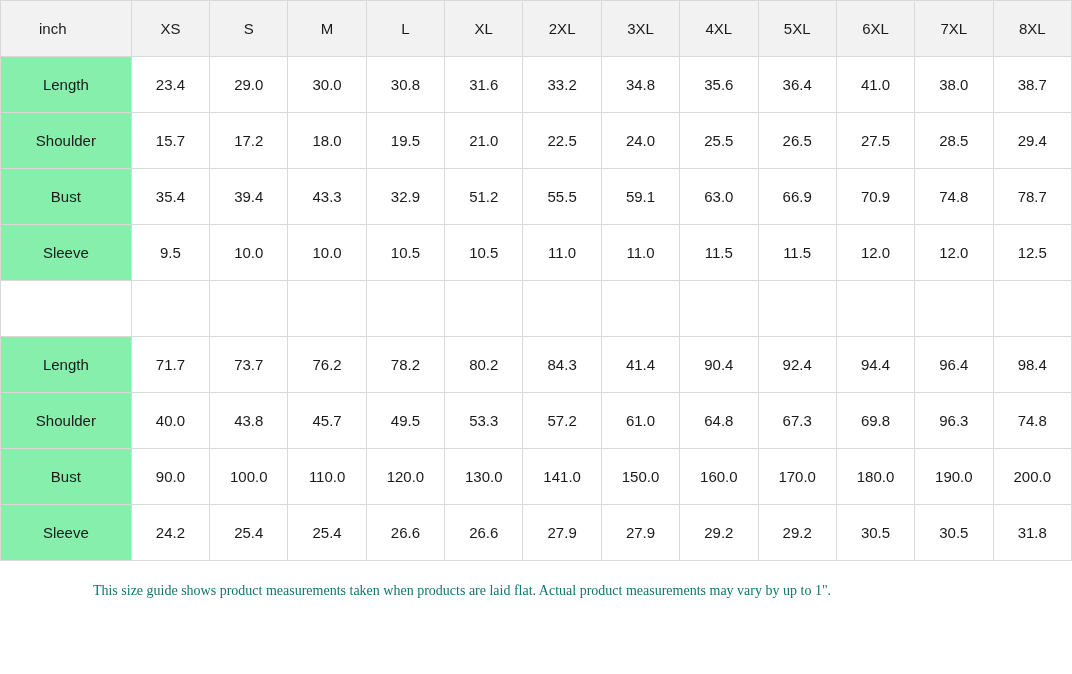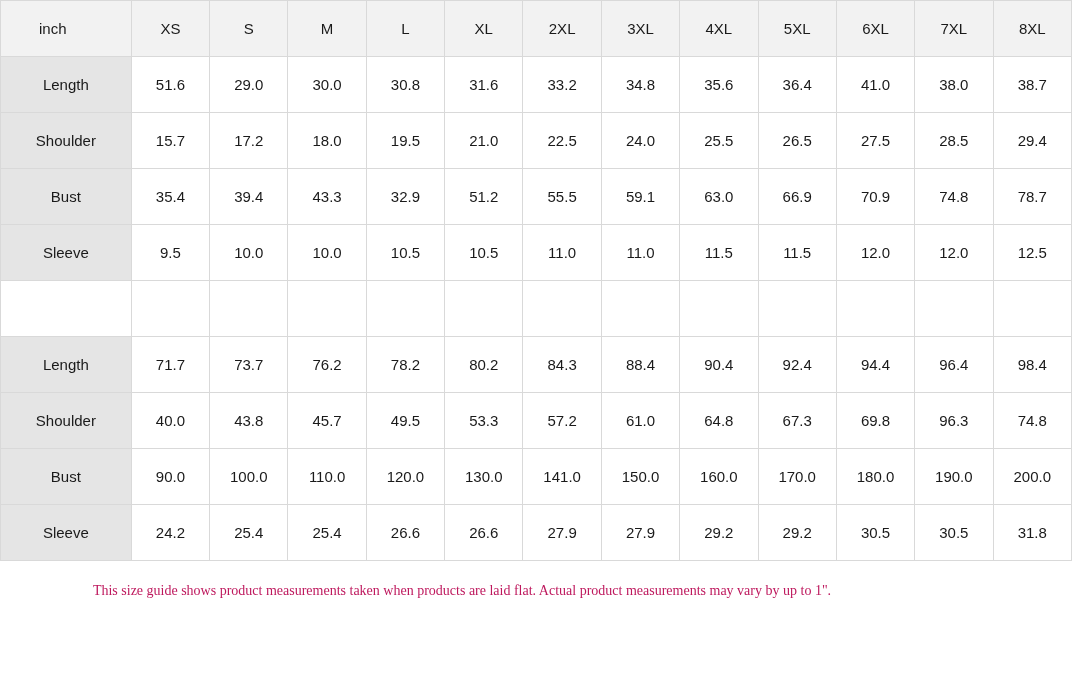--- a/index.html
+++ b/index.html
@@ -33,21 +33,21 @@
     height: 56px;
     padding: 0 2px;
     box-sizing: border-box;
     background: #ffffff;
     white-space: nowrap;
     overflow: hidden;
   }
   
   table.size-table td.rowhead {
     width: 126px;
-    background: #e5e5e5;
+    background: #86efac;
   }
   table.size-table td.unit {
     width: 126px;
     background: #f2f2f2;
     text-align: left;
     padding-left: 38px;
   }
   table.size-table tr.header-row td {
     background: #f2f2f2;
     height: 56px;
@@ -67,21 +67,21 @@
   }
   table.size-table tr.spacer-row td.rowhead {
     background: #ffffff;
   }
   .footnote {
     width: 924px;
     box-sizing: border-box;
     text-align: center;
     font-family: "Liberation Serif", serif;
     font-size: 14px;
-    color: #be185d;
+    color: #0f766e;
     padding-top: 22px;
   }
 </style>
 </head>
 <body>
 
 <div class="size-guide">
   <table class="size-table">
     <tbody>
 
@@ -96,21 +96,21 @@
         <td class="datacell">3XL</td>
         <td class="datacell">4XL</td>
         <td class="datacell">5XL</td>
         <td class="datacell">6XL</td>
         <td class="datacell">7XL</td>
         <td class="datacell">8XL</td>
       </tr>
 
       <tr>
         <td class="rowhead">Length</td>
-        <td class="datacell">51.6</td>
+        <td class="datacell">23.4</td>
         <td class="datacell">29.0</td>
         <td class="datacell">30.0</td>
         <td class="datacell">30.8</td>
         <td class="datacell">31.6</td>
         <td class="datacell">33.2</td>
         <td class="datacell">34.8</td>
         <td class="datacell">35.6</td>
         <td class="datacell">36.4</td>
         <td class="datacell">41.0</td>
         <td class="datacell">38.0</td>
@@ -183,21 +183,21 @@
 
 
       <tr>
         <td class="rowhead">Length</td>
         <td class="datacell">71.7</td>
         <td class="datacell">73.7</td>
         <td class="datacell">76.2</td>
         <td class="datacell">78.2</td>
         <td class="datacell">80.2</td>
         <td class="datacell">84.3</td>
-        <td class="datacell">88.4</td>
+        <td class="datacell">41.4</td>
         <td class="datacell">90.4</td>
         <td class="datacell">92.4</td>
         <td class="datacell">94.4</td>
         <td class="datacell">96.4</td>
         <td class="datacell">98.4</td>
       </tr>
 
       <tr>
         <td class="rowhead">Shoulder</td>
         <td class="datacell">40.0</td>

